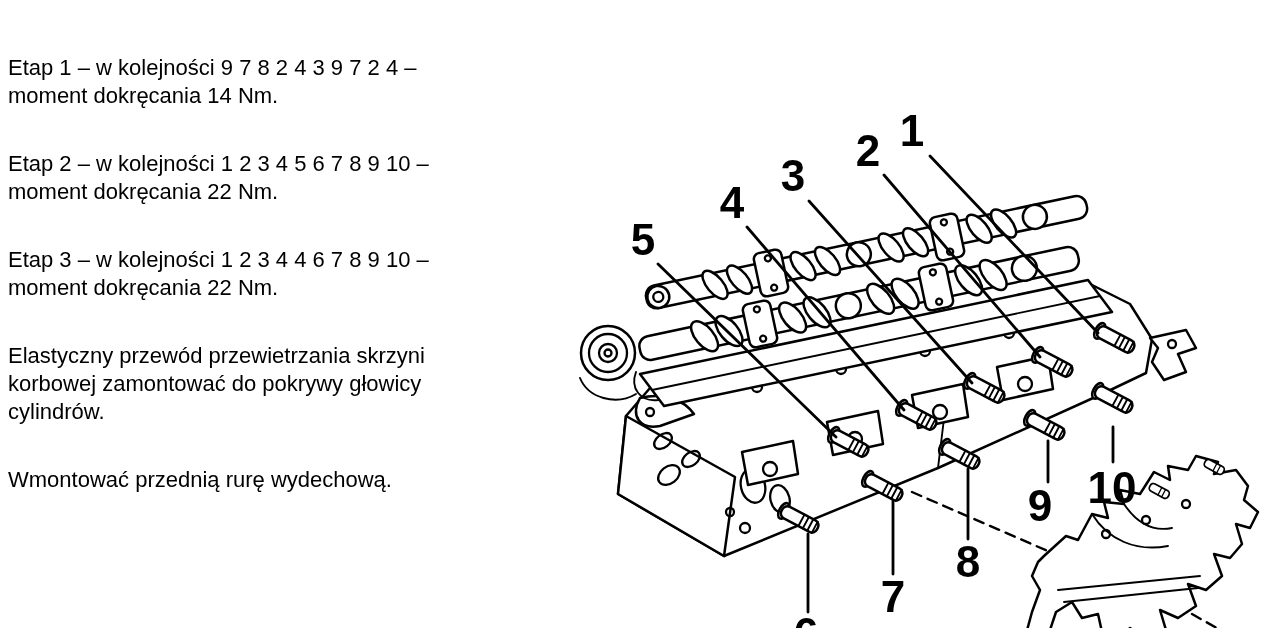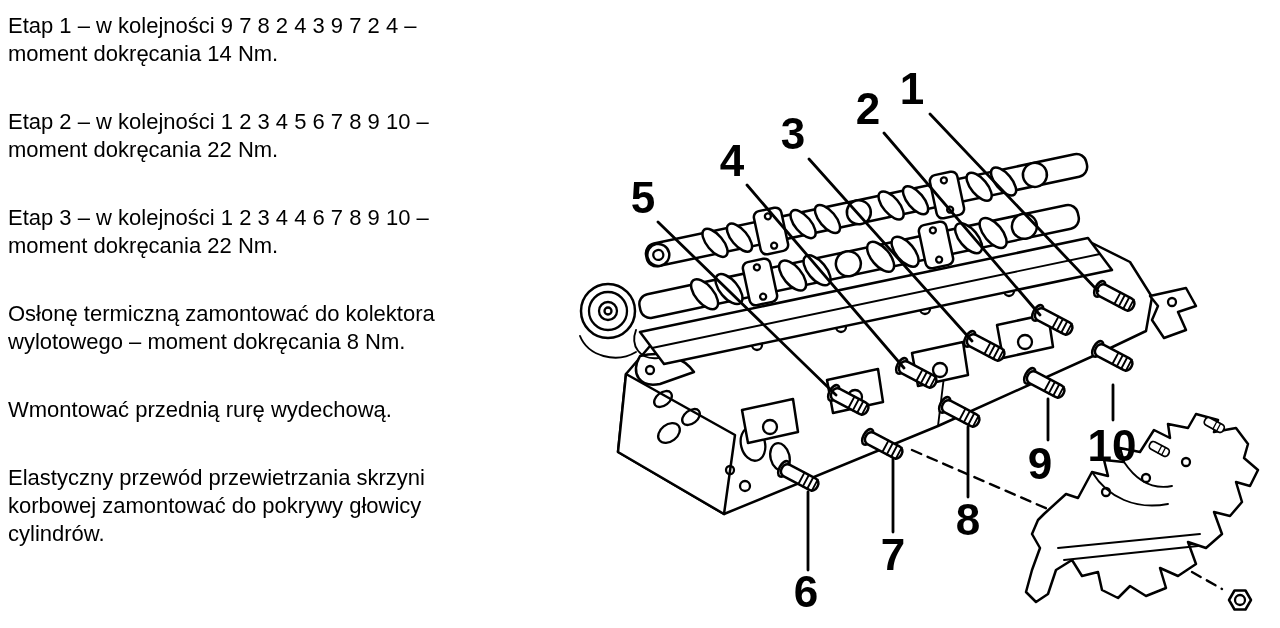--- a/index.html
+++ b/index.html
@@ -1,19 +1,19 @@
 <!DOCTYPE html>
 <html><head>
 <meta charset="utf-8">
 <style>
   html,body{margin:0;padding:0;background:#ffffff;}
   body{width:1280px;height:628px;overflow:hidden;}
   .page{
     position:relative;width:1280px;height:560px;
-    font-family:"Liberation Sans",sans-serif;color:#000;background:#fff;
+    font-family:"Liberation Sans",sans-serif;color:#000;background:#fff;margin-top:42px;
   }
   .instructions{
     position:absolute;left:8px;top:12px;width:560px;
     font-size:22px;line-height:28px;
   }
   .instructions p{
     margin:0 0 40px 0;
     white-space:pre-line;
   }
   .diagram{position:absolute;left:556px;top:0;width:724px;height:628px;}
@@ -33,26 +33,24 @@
 
 <div class="page">
 
   <div class="instructions">
     <p>Etap 1 – w kolejności 9 7 8 2 4 3 9 7 2 4 –
 moment dokręcania 14 Nm.</p>
     <p>Etap 2 – w kolejności 1 2 3 4 5 6 7 8 9 10 –
 moment dokręcania 22 Nm.</p>
     <p>Etap 3 – w kolejności 1 2 3 4 4 6 7 8 9 10 –
 moment dokręcania 22 Nm.</p>
-    <p>Osłonę termiczną zamontować do kolektora
-wylotowego – moment dokręcania 8 Nm.</p>
-    <p>Wmontować przednią rurę wydechową.</p>
     <p>Elastyczny przewód przewietrzania skrzyni
 korbowej zamontować do pokrywy głowicy
 cylindrów.</p>
+    <p>Wmontować przednią rurę wydechową.</p>
   </div>
 
   <div class="diagram">
     <svg id="diagram-svg" width="724" height="628" viewBox="556 0 724 628">
 
       <g>
         <path class="ink" d="M626,374 L618,452 L724,514 L938,426 L1102,352 L1146,331 L1152,297 L1130,262 L1090,242 L662,332 Z"></path>
         <path class="ink" d="M626,374 L618,452 L724,514 L735,435 Z"></path>
         <ellipse class="hole" cx="663" cy="399" rx="10" ry="6.5" transform="rotate(-38 663 399)"></ellipse>
         <ellipse class="hole" cx="691" cy="417" rx="10" ry="6.5" transform="rotate(-38 691 417)"></ellipse>

